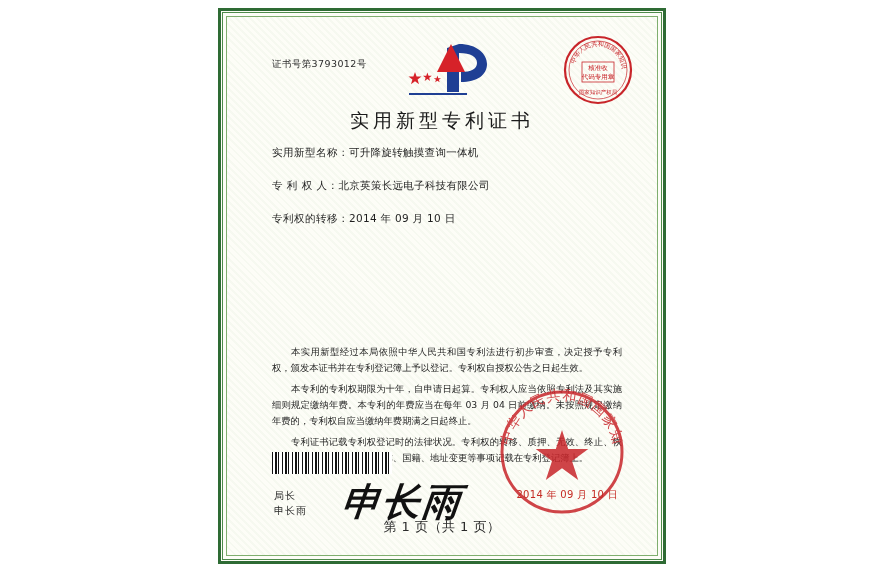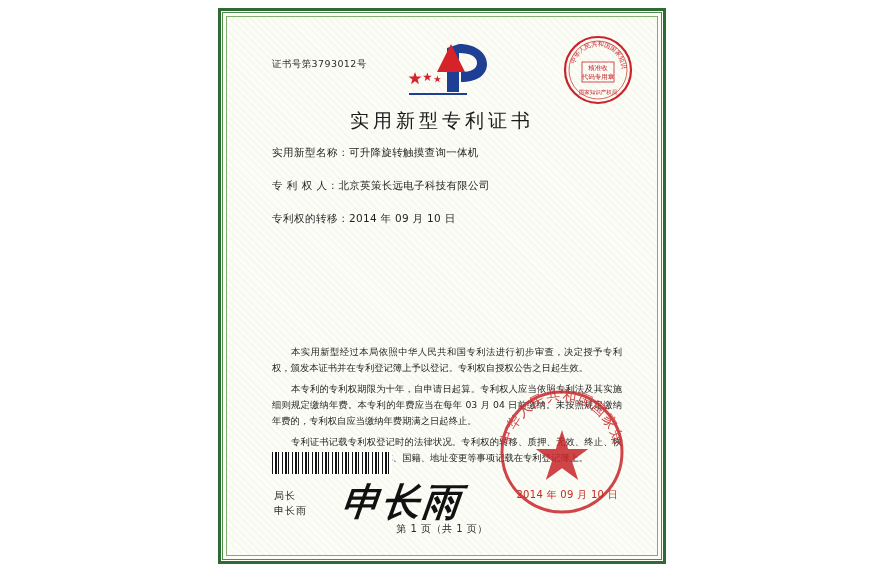--- a/index.html
+++ b/index.html
@@ -209,21 +209,21 @@
     letter-spacing: 0.3px;
     white-space: nowrap;
   }
 
   .footer {
     position: absolute;
     left: 0;
     right: 0;
     bottom: 14px;
     text-align: center;
-    font-size: 10px;
+    font-size: 13px;
     color: #2b2b2b;
     letter-spacing: 0.5px;
   }
 </style>
 </head>
 <body>
 
 <div class="page">
   <div class="cert">
     <div class="border-outer"></div>

